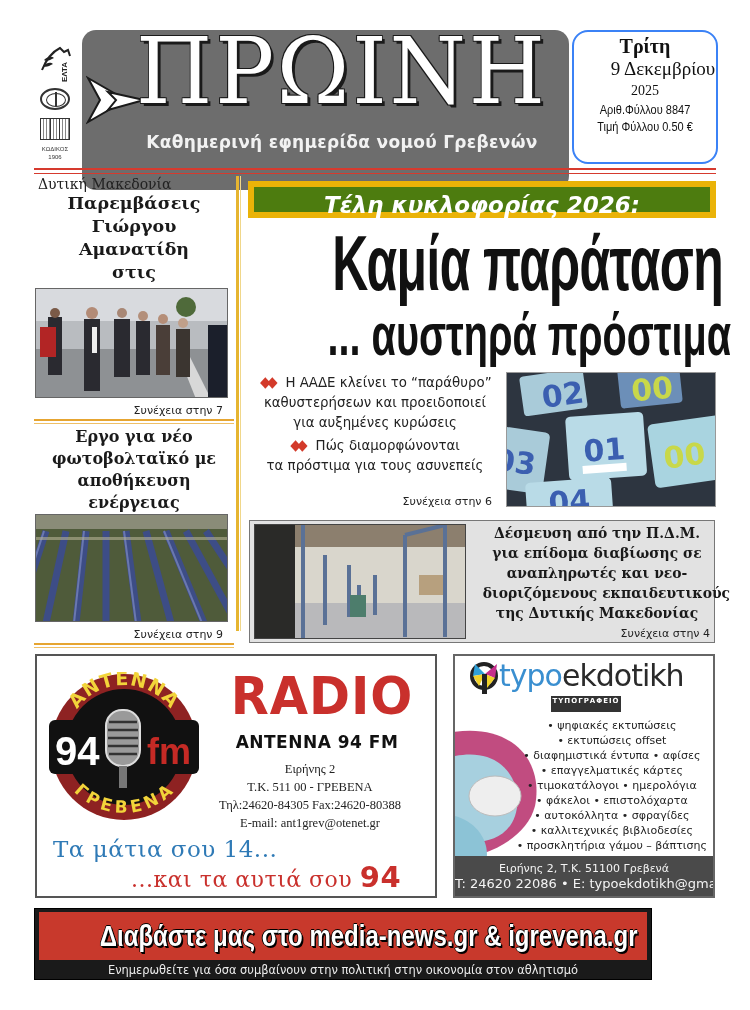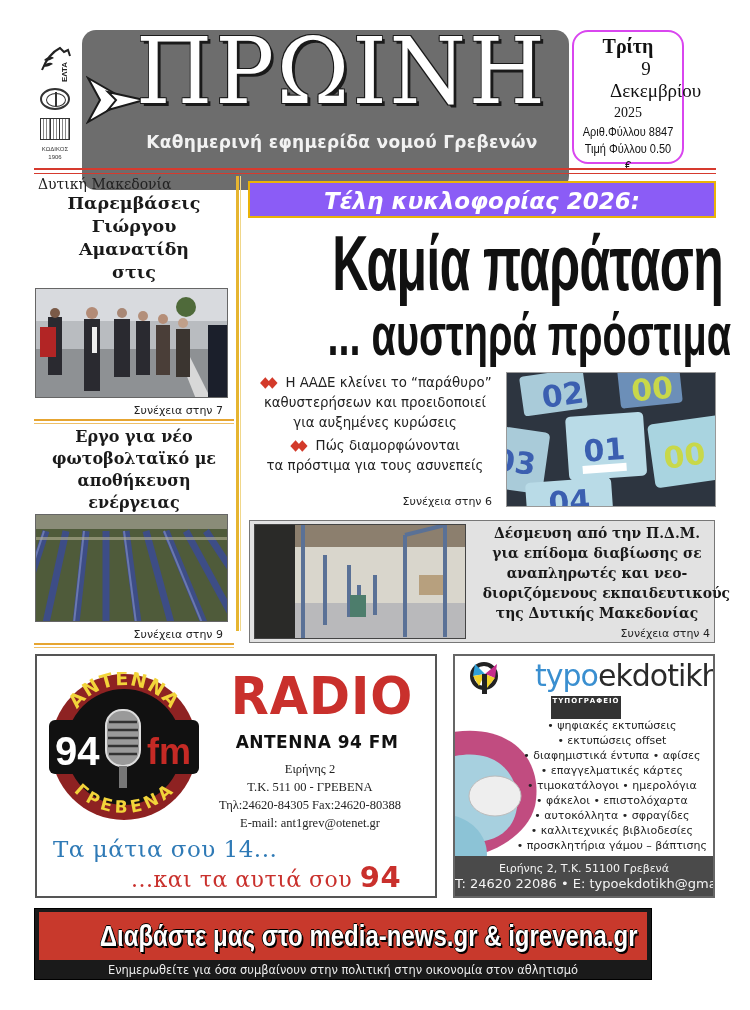--- a/index.html
+++ b/index.html
@@ -17,21 +17,21 @@
   .postal span { flex:1; border-right:1px solid #333; background: repeating-linear-gradient(90deg,#fff 0 2px,#888 2px 3px); }
   .postal span:last-child { border-right:none; }
   .kodikos { position: absolute; left: 0; top: 103px; width: 38px; text-align:center; font: 6px "Liberation Sans", sans-serif; color:#333; line-height: 8px; }
 
   .masthead { position: absolute; left: 82px; top: 30px; width: 487px; height: 160px; background: #6d6d6d; border-radius: 14px; }
   .mast-arrow { position: absolute; left: 4px; top: 40px; width: 60px; height: 60px; }
   .mast-title { position: absolute; left: 40px; top: -12px; width: 440px; text-align: center; font: 92px "DejaVu Serif", serif; letter-spacing: 3px; color: #fff;
     text-shadow: 3px 3px 0 #1a1a1a, -1px -1px 0 #1a1a1a, 1px -1px 0 #1a1a1a, -1px 1px 0 #1a1a1a; transform: scaleX(0.95); }
   .mast-sub { position: absolute; left: 40px; top: 102px; width: 440px; text-align: center; font: bold 17px "DejaVu Sans", sans-serif; color: #f2f2f2; letter-spacing: 0.3px; }
 
-  .datebox { position: absolute; left: 572px; top: 30px; width: 112px; height: 134px; border: 2px solid #d946ef; border-radius: 16px; background: #fff; text-align: center; font-family: "Liberation Serif", serif; }
+  .datebox { position: absolute; left: 572px; top: 30px; width: 146px; height: 134px; border: 2px solid #3b82f6; border-radius: 16px; background: #fff; text-align: center; font-family: "Liberation Serif", serif; }
   .date-day { margin-top: 2px; font-size: 20px; line-height: 24px; font-weight: bold; }
   .date-dm { font-size: 19px; line-height: 22px; padding-left: 36px; }
   .date-year { font-size: 14px; line-height: 22px; }
   .date-issue, .date-price { font: 12.5px "Liberation Sans", sans-serif; transform: scaleX(0.88); line-height: 17px; }
 
   .rule-red { position: absolute; left: 34px; width: 682px; height: 2px; background: #d63a2e; }
 
   
   .vrule-gold { position: absolute; width: 3px; background: #e6b531; }
   .vrule-gold2 { position: absolute; width: 1px; background: #f0d78a; }
@@ -39,21 +39,21 @@
   .hrule-gold2 { position: absolute; height: 1px; background: #efc067; }
 
   .story-kicker { position: absolute; left: 38px; top: 176px; font: 14px "DejaVu Serif", serif; color:#222; }
   .story1-title { position: absolute; left: 34px; top: 192px; width: 200px; text-align:center; font: bold 17.5px "DejaVu Serif", serif; line-height: 23px; color:#1a1a1a; }
   .photo { position: absolute; overflow: hidden; border: 1px solid #666; }
   .continue { position: absolute; font: 11px "DejaVu Sans", sans-serif; color:#222; text-align:right; }
 
   .story2-title { position: absolute; left: 34px; top: 426px; width: 200px; text-align:center; font: bold 16px "DejaVu Serif", serif; line-height: 22px; color:#1a1a1a; }
 
   
-  .lead-banner { position: absolute; left: 248px; top: 181px; width: 468px; height: 37px; background: #8b5cf6; border: 2px solid #eab308; }
+  .lead-banner { position: absolute; left: 248px; top: 181px; width: 468px; height: 37px; background: #4d7c0f; border: 6px solid #eab308; }
   .lead-banner span { display:block; text-align:center; font: italic bold 23px "DejaVu Sans", sans-serif; color:#fff; line-height: 36px; }
   .lead-h1 { position: absolute; left: 248px; top: 218px; width: 468px; text-align:center; font: bold 78px "Liberation Sans", sans-serif; line-height: 90px; color:#111; transform: scaleX(0.64); transform-origin: center; white-space: nowrap; letter-spacing: -1px; }
   .lead-h2 { position: absolute; left: 248px; top: 300px; width: 468px; text-align:center; font: bold 60px "Liberation Sans", sans-serif; line-height: 70px; color:#111; transform: scaleX(0.66); transform-origin: center; white-space: nowrap; }
 
   .bullets { position: absolute; left: 250px; top: 372px; width: 250px; text-align:center; font: 14.5px "DejaVu Sans", sans-serif; color:#222; line-height: 20px; }
   .bullets .b { color: #d33a2a; font-size: 15px; letter-spacing: -4px; margin-right: 8px; }
   .bullets .line { white-space: nowrap; transform: scaleX(0.92); }
   .cont-lead { right: 258px; top: 495px; }
 
   
@@ -68,23 +68,23 @@
   .radio-name { position: absolute; left: 180px; top: 76px; width: 200px; text-align:center; font: bold 17px "DejaVu Sans", sans-serif; color:#111; letter-spacing: 0.5px; }
   .radio-addr { position: absolute; left: 150px; top: 104px; width: 246px; text-align:center; font: 12.5px "Liberation Serif", serif; line-height: 18px; color:#222; }
   .radio-addr div { white-space: nowrap; }
   .slogan1 { position: absolute; left: 16px; top: 180px; font: 23px "DejaVu Serif", serif; color:#2f7ab6; letter-spacing: 0.5px; }
   .slogan2 { position: absolute; left: 94px; top: 204px; font: 22px "DejaVu Serif", serif; color:#c9302c; letter-spacing: 0.5px; white-space: nowrap; }
   .slogan2 b { font: bold 29px "DejaVu Sans", sans-serif; }
 
   .ad-typo { position: absolute; left: 453px; top: 654px; width: 262px; height: 244px; border: 2px solid #666; background:#fff; overflow:hidden; }
   .typo-logo { position: absolute; left: 14px; top: 4px; width: 30px; height: 34px; }
   .typo-name { position: absolute; left: 44px; top: 2px; font: 30px "DejaVu Sans", sans-serif; letter-spacing: -1px; }
-  .typo-name .a { color: #3a8fd0; margin-left: 36px; }
+  .typo-name .a { color: #3a8fd0; }
   .typo-name .b { color: #2a2a2a; }
-  .typo-tag { position: absolute; left: 96px; top: 40px; width: 70px; height: 23px; background:#333; color:#fff; font: bold 7px "DejaVu Sans", sans-serif; text-align:center; line-height: 11px; letter-spacing: 1px; }
+  .typo-tag { position: absolute; left: 96px; top: 40px; width: 70px; height: 16px; background:#333; color:#fff; font: bold 7px "DejaVu Sans", sans-serif; text-align:center; line-height: 11px; letter-spacing: 1px; }
   .typo-swirl { position: absolute; left: -30px; top: 60px; width: 130px; height: 150px; }
   .typo-list { position: absolute; right: 6px; top: 62px; text-align: center; font: 11px "DejaVu Sans", sans-serif; color:#222; line-height: 15px; }
   .typo-list div { white-space: nowrap; }
   .typo-foot { position: absolute; left: 0; bottom: 0; width: 100%; height: 40px; background: #4a4a4a; color:#f4f4f4; text-align:center; font: 11px "DejaVu Sans", sans-serif; line-height: 15px; padding-top: 5px; }
   .typo-foot div { white-space: nowrap; }
 
   
   .bottom-banner { position: absolute; left: 34px; top: 908px; width: 618px; height: 72px; background: #1a1a1a; border: 1px solid #000; }
   .bottom-red { position: absolute; left: 4px; top: 3px; right: 4px; height: 48px; background: #c8392c; }
   .bottom-main { position: absolute; left: 0; top: 0; width: 100%; text-align: center; font: bold 30px "Liberation Sans", sans-serif; color:#fff; line-height: 48px; transform: scaleX(0.8); white-space: nowrap; text-shadow: 1px 1px 0 #000, -1px 0 0 #000, 0 -1px 0 #000, 2px 2px 0 #000; }

